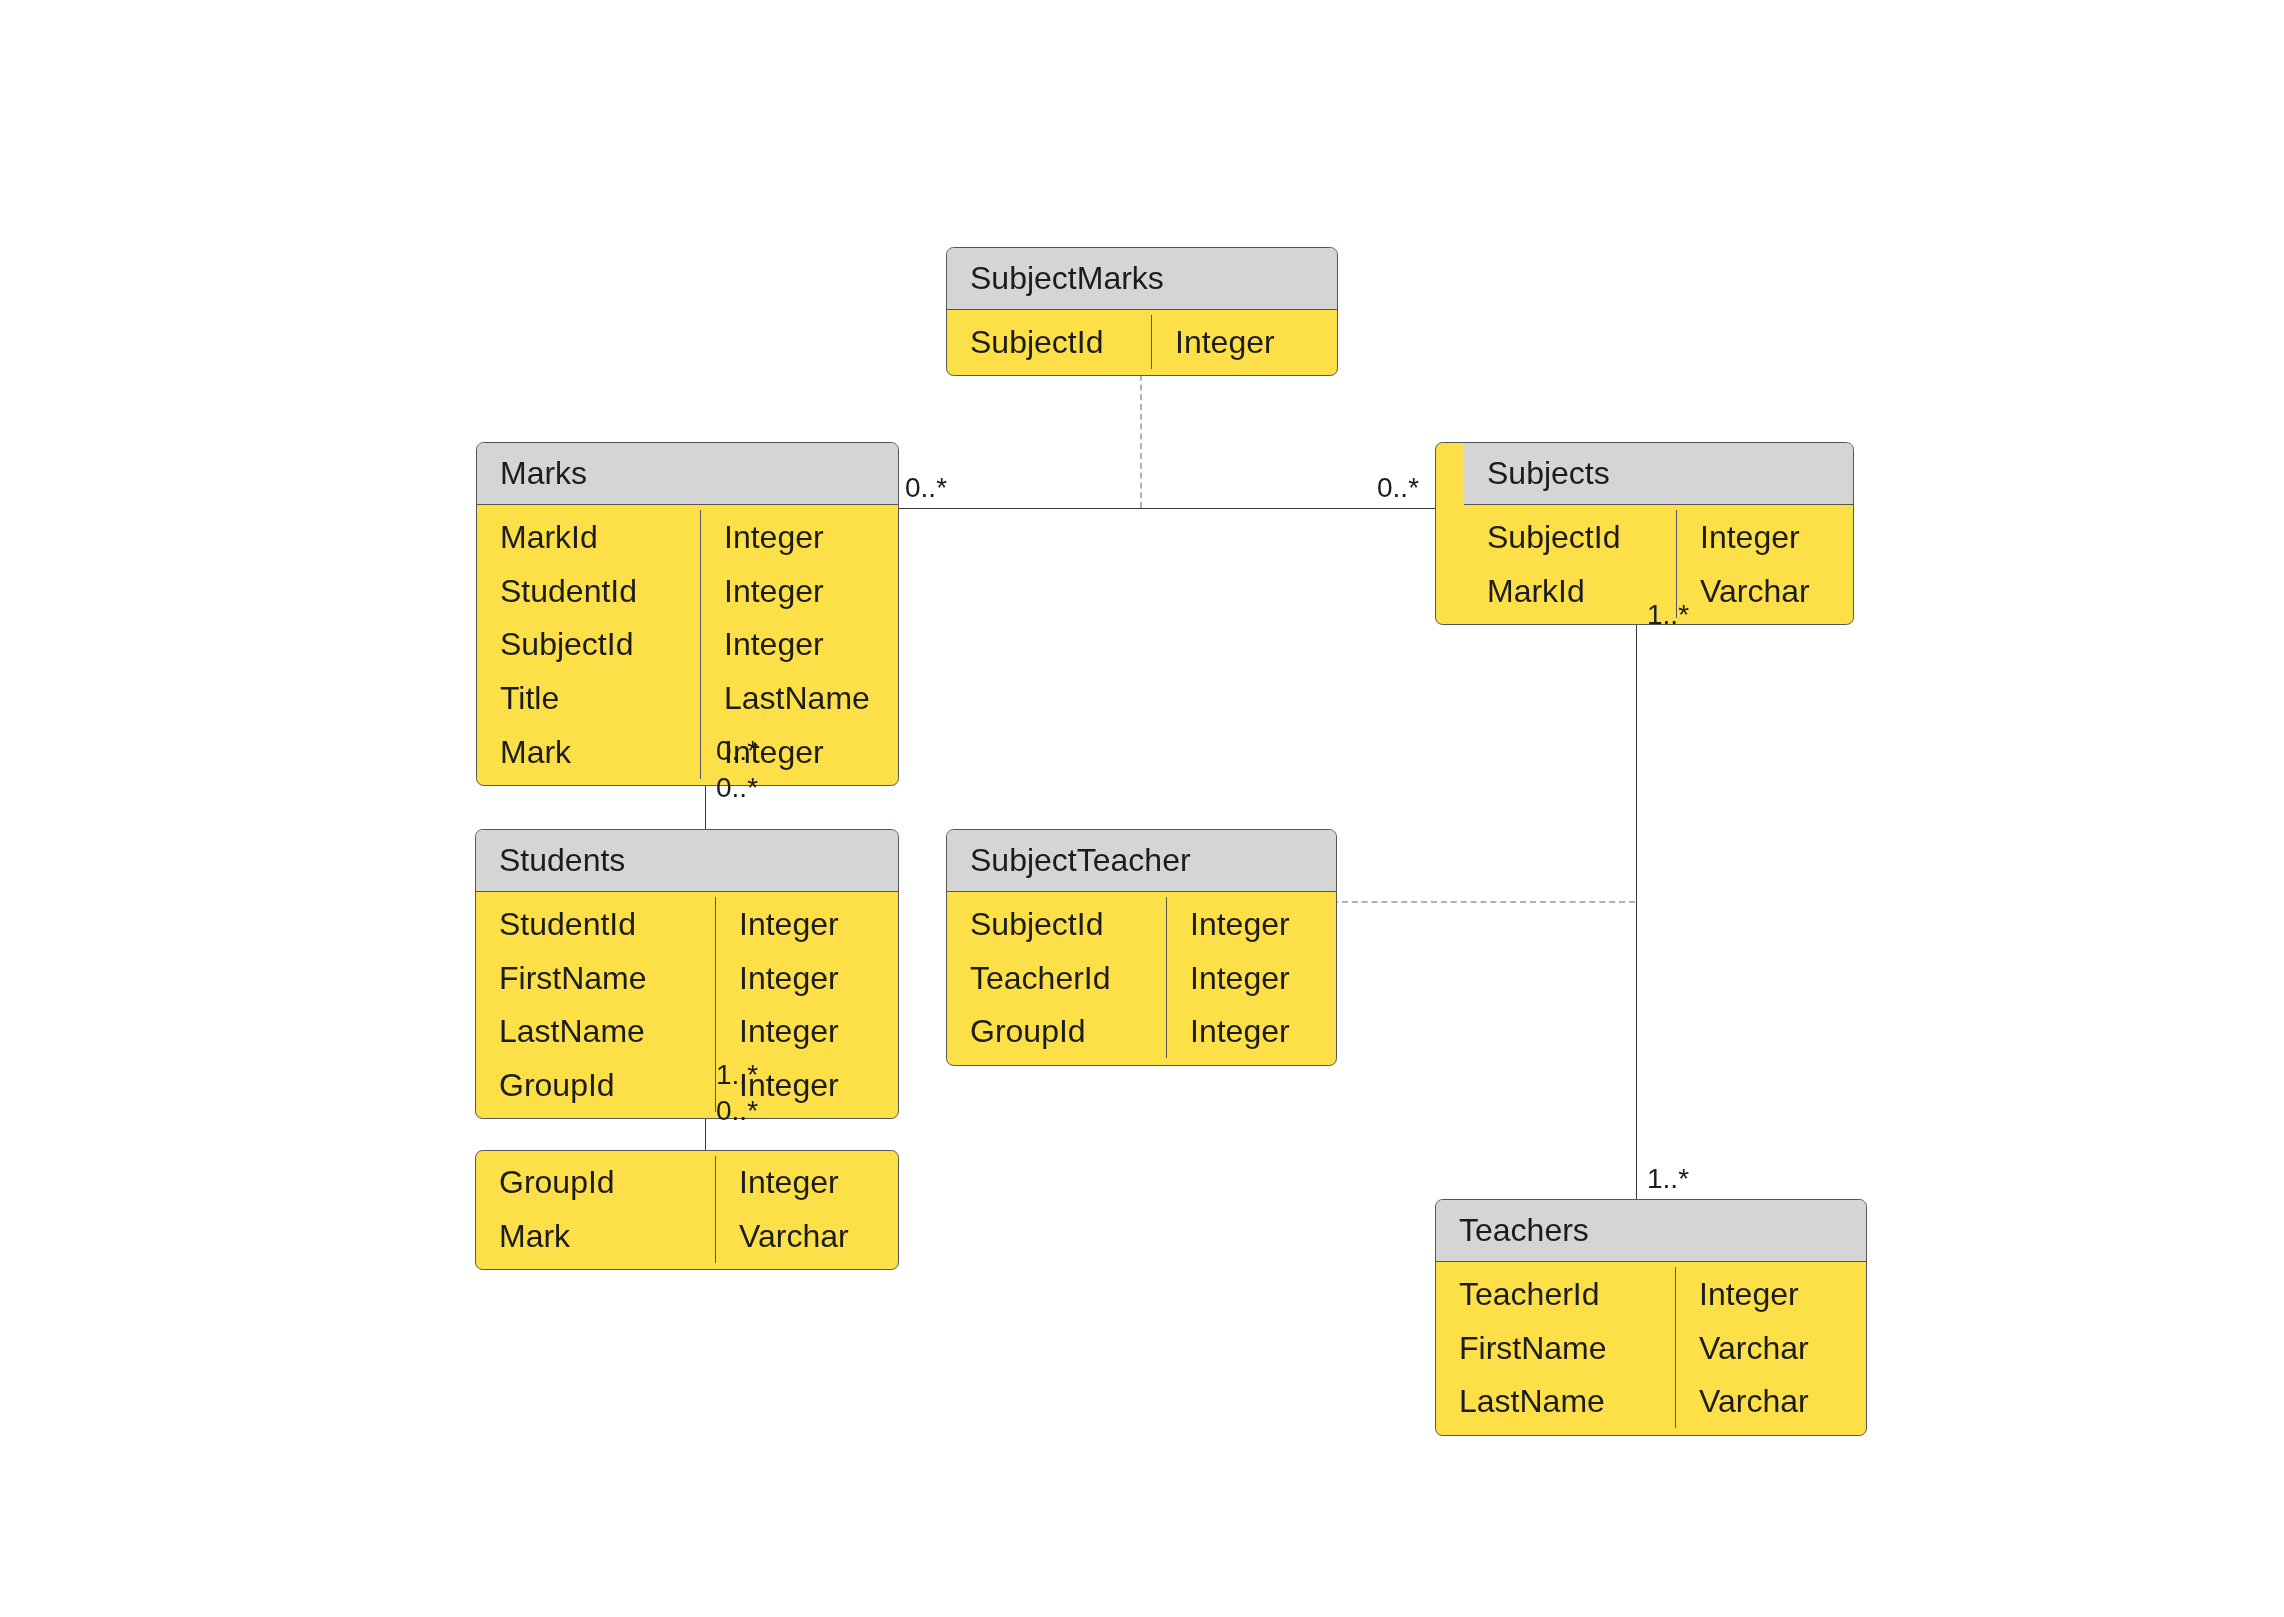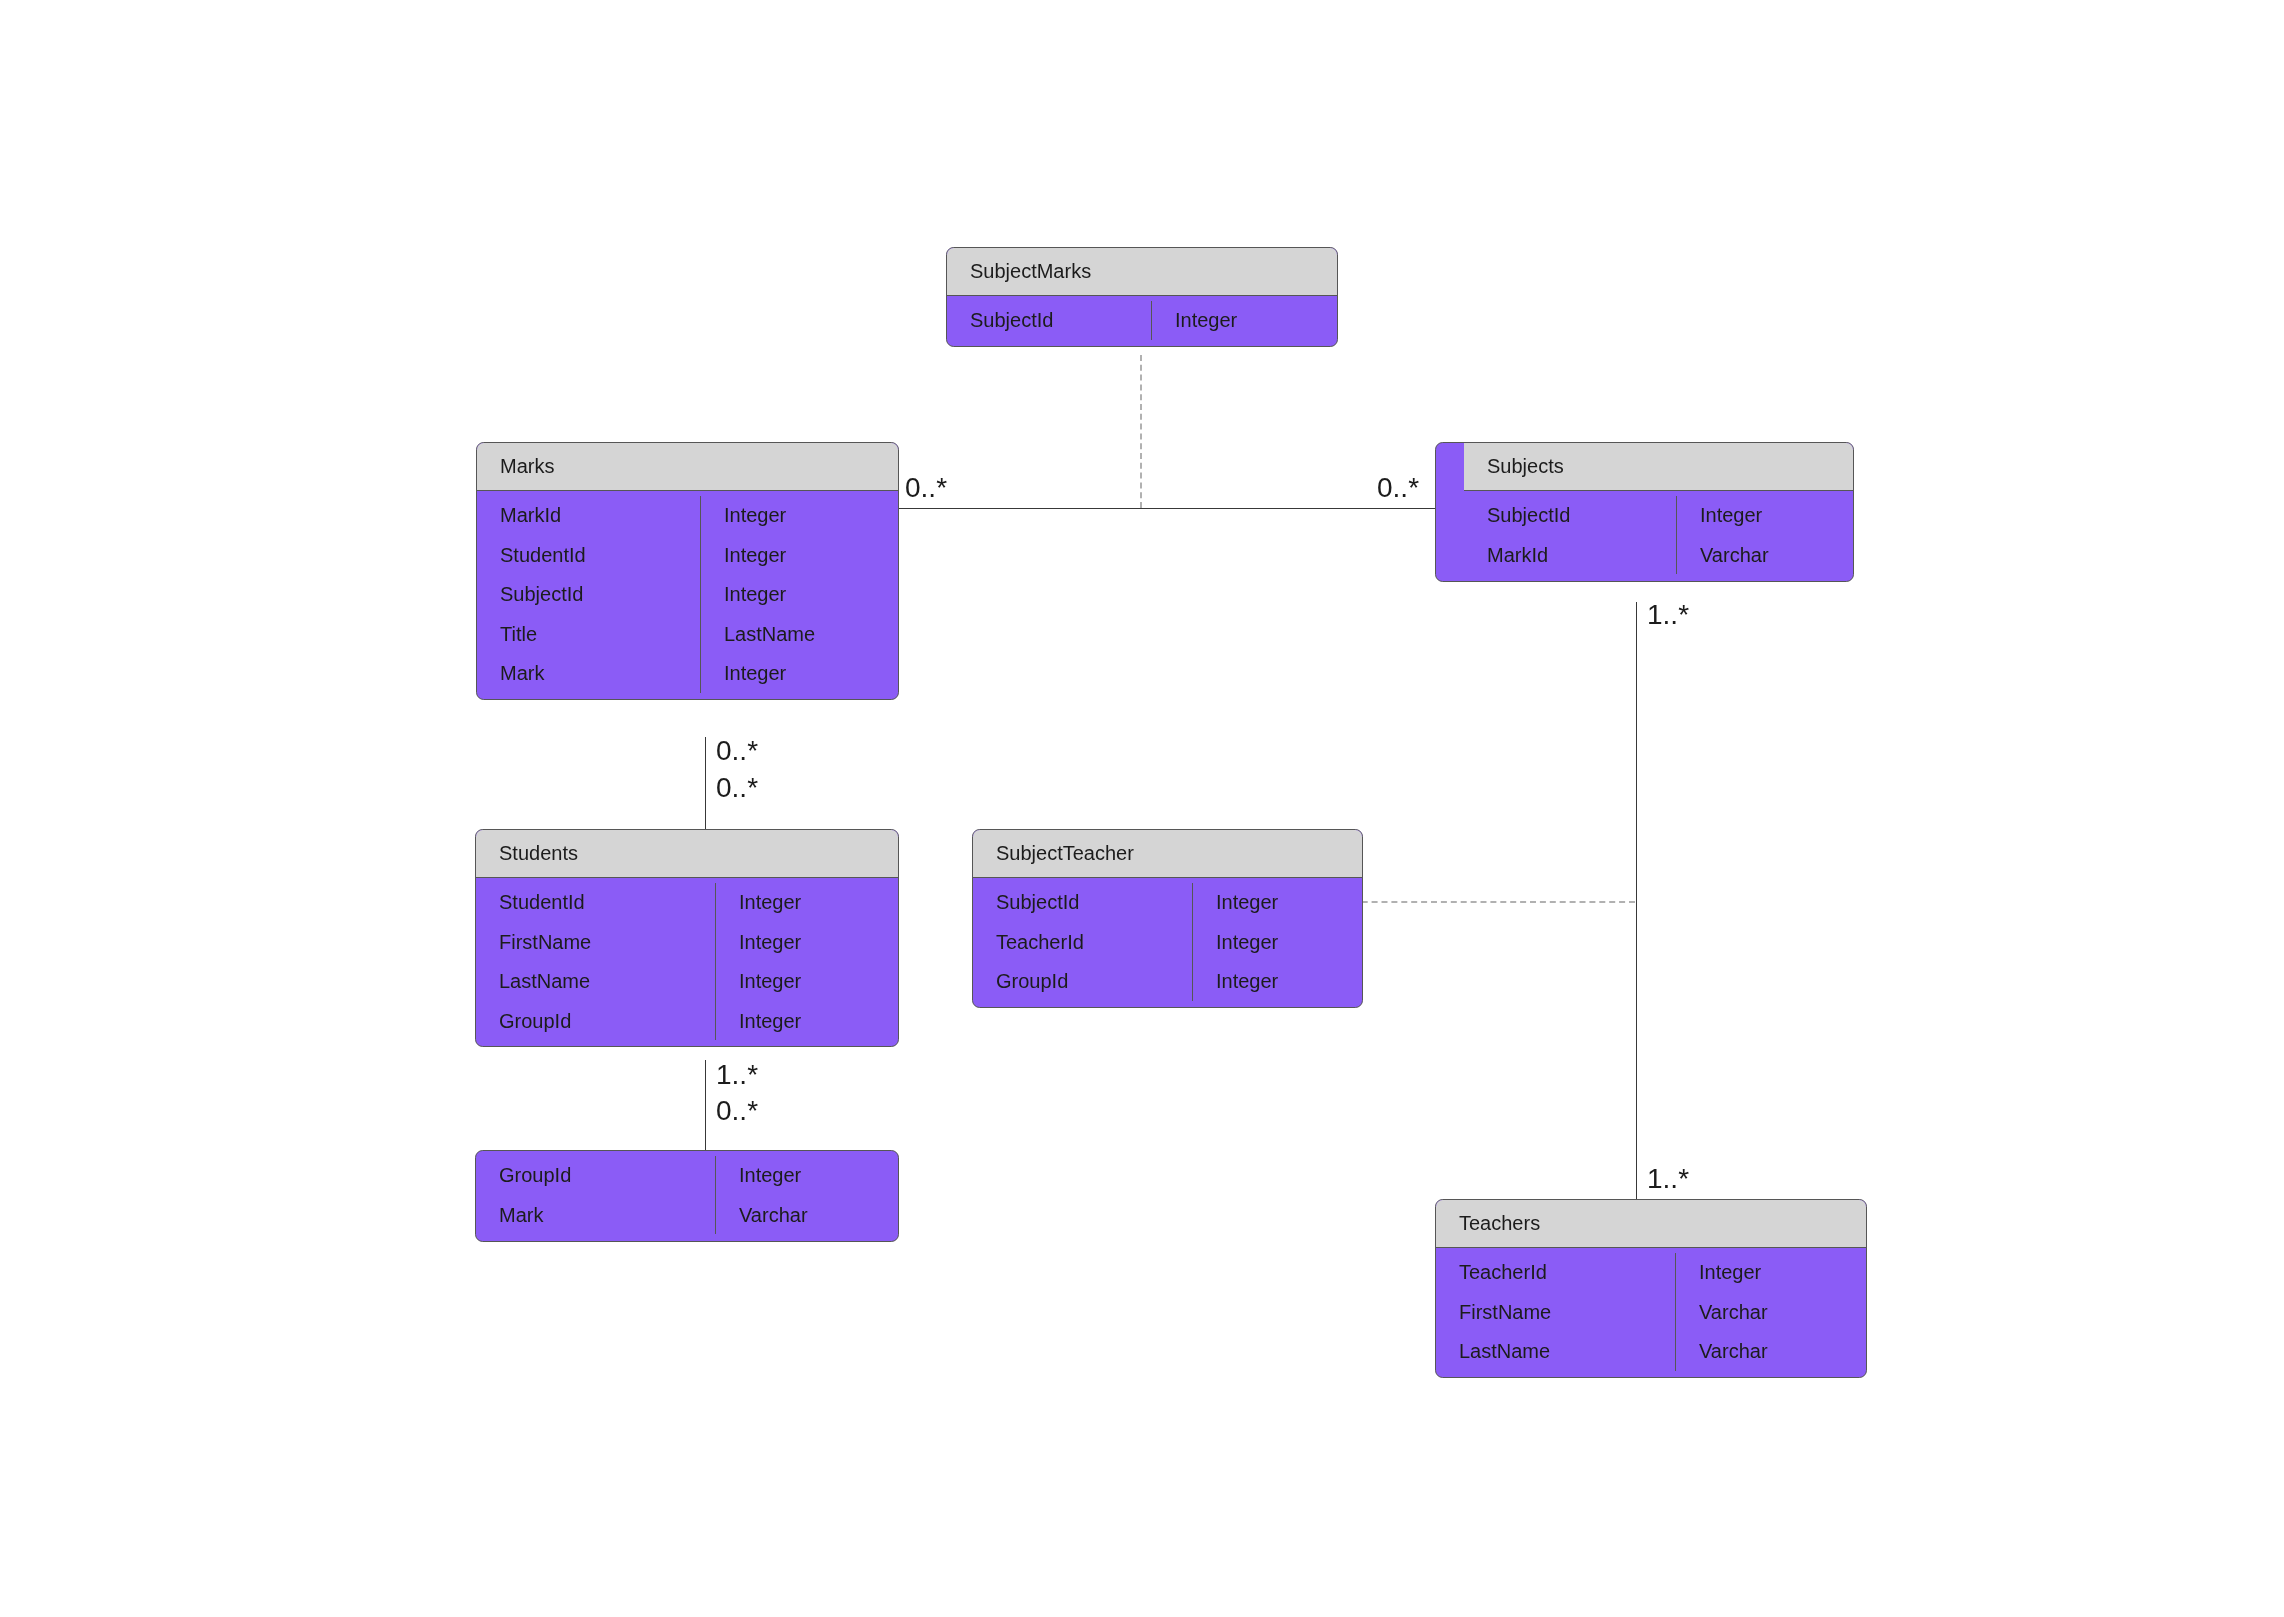--- a/index.html
+++ b/index.html
@@ -12,24 +12,24 @@
   }
   .canvas {
     position: relative;
     width: 2284px;
     height: 1617px;
     transform-origin: 0 0;
   }
   .entity {
     position: absolute;
     border: 1.2px solid #565656;
-    background: #8b5cf6;
+    background: #fde047;
     border-radius: 7.7px;
     overflow: hidden;
-    font-size: 20px;
+    font-size: 32px;
     line-height: 1.2;
     color: #1c1c1c;
   }
   .entity-header {
     background: #d5d5d5;
     padding: 10.8px 23px 12.3px 23px;
     border-bottom: 1.2px solid #565656;
     font-weight: 400;
   }
   .row {
@@ -159,21 +159,21 @@
         <div class="cell name" style="width:193px;">LastName</div>
         <div class="cell type">Integer</div>
       </div>
       <div class="row">
         <div class="cell name" style="width:193px;">GroupId</div>
         <div class="cell type">Integer</div>
       </div>
     </div>
   </div>
 
-  <div class="entity" style="left:946px; top:829px; width:389px;margin-left:26px;">
+  <div class="entity" style="left:946px; top:829px; width:389px;">
     <div class="entity-header">
       <span>SubjectTeacher</span>
     </div>
     <div class="body">
       <div class="row">
         <div class="cell name" style="width:173px;">SubjectId</div>
         <div class="cell type">Integer</div>
       </div>
       <div class="row">
         <div class="cell name" style="width:173px;">TeacherId</div>

